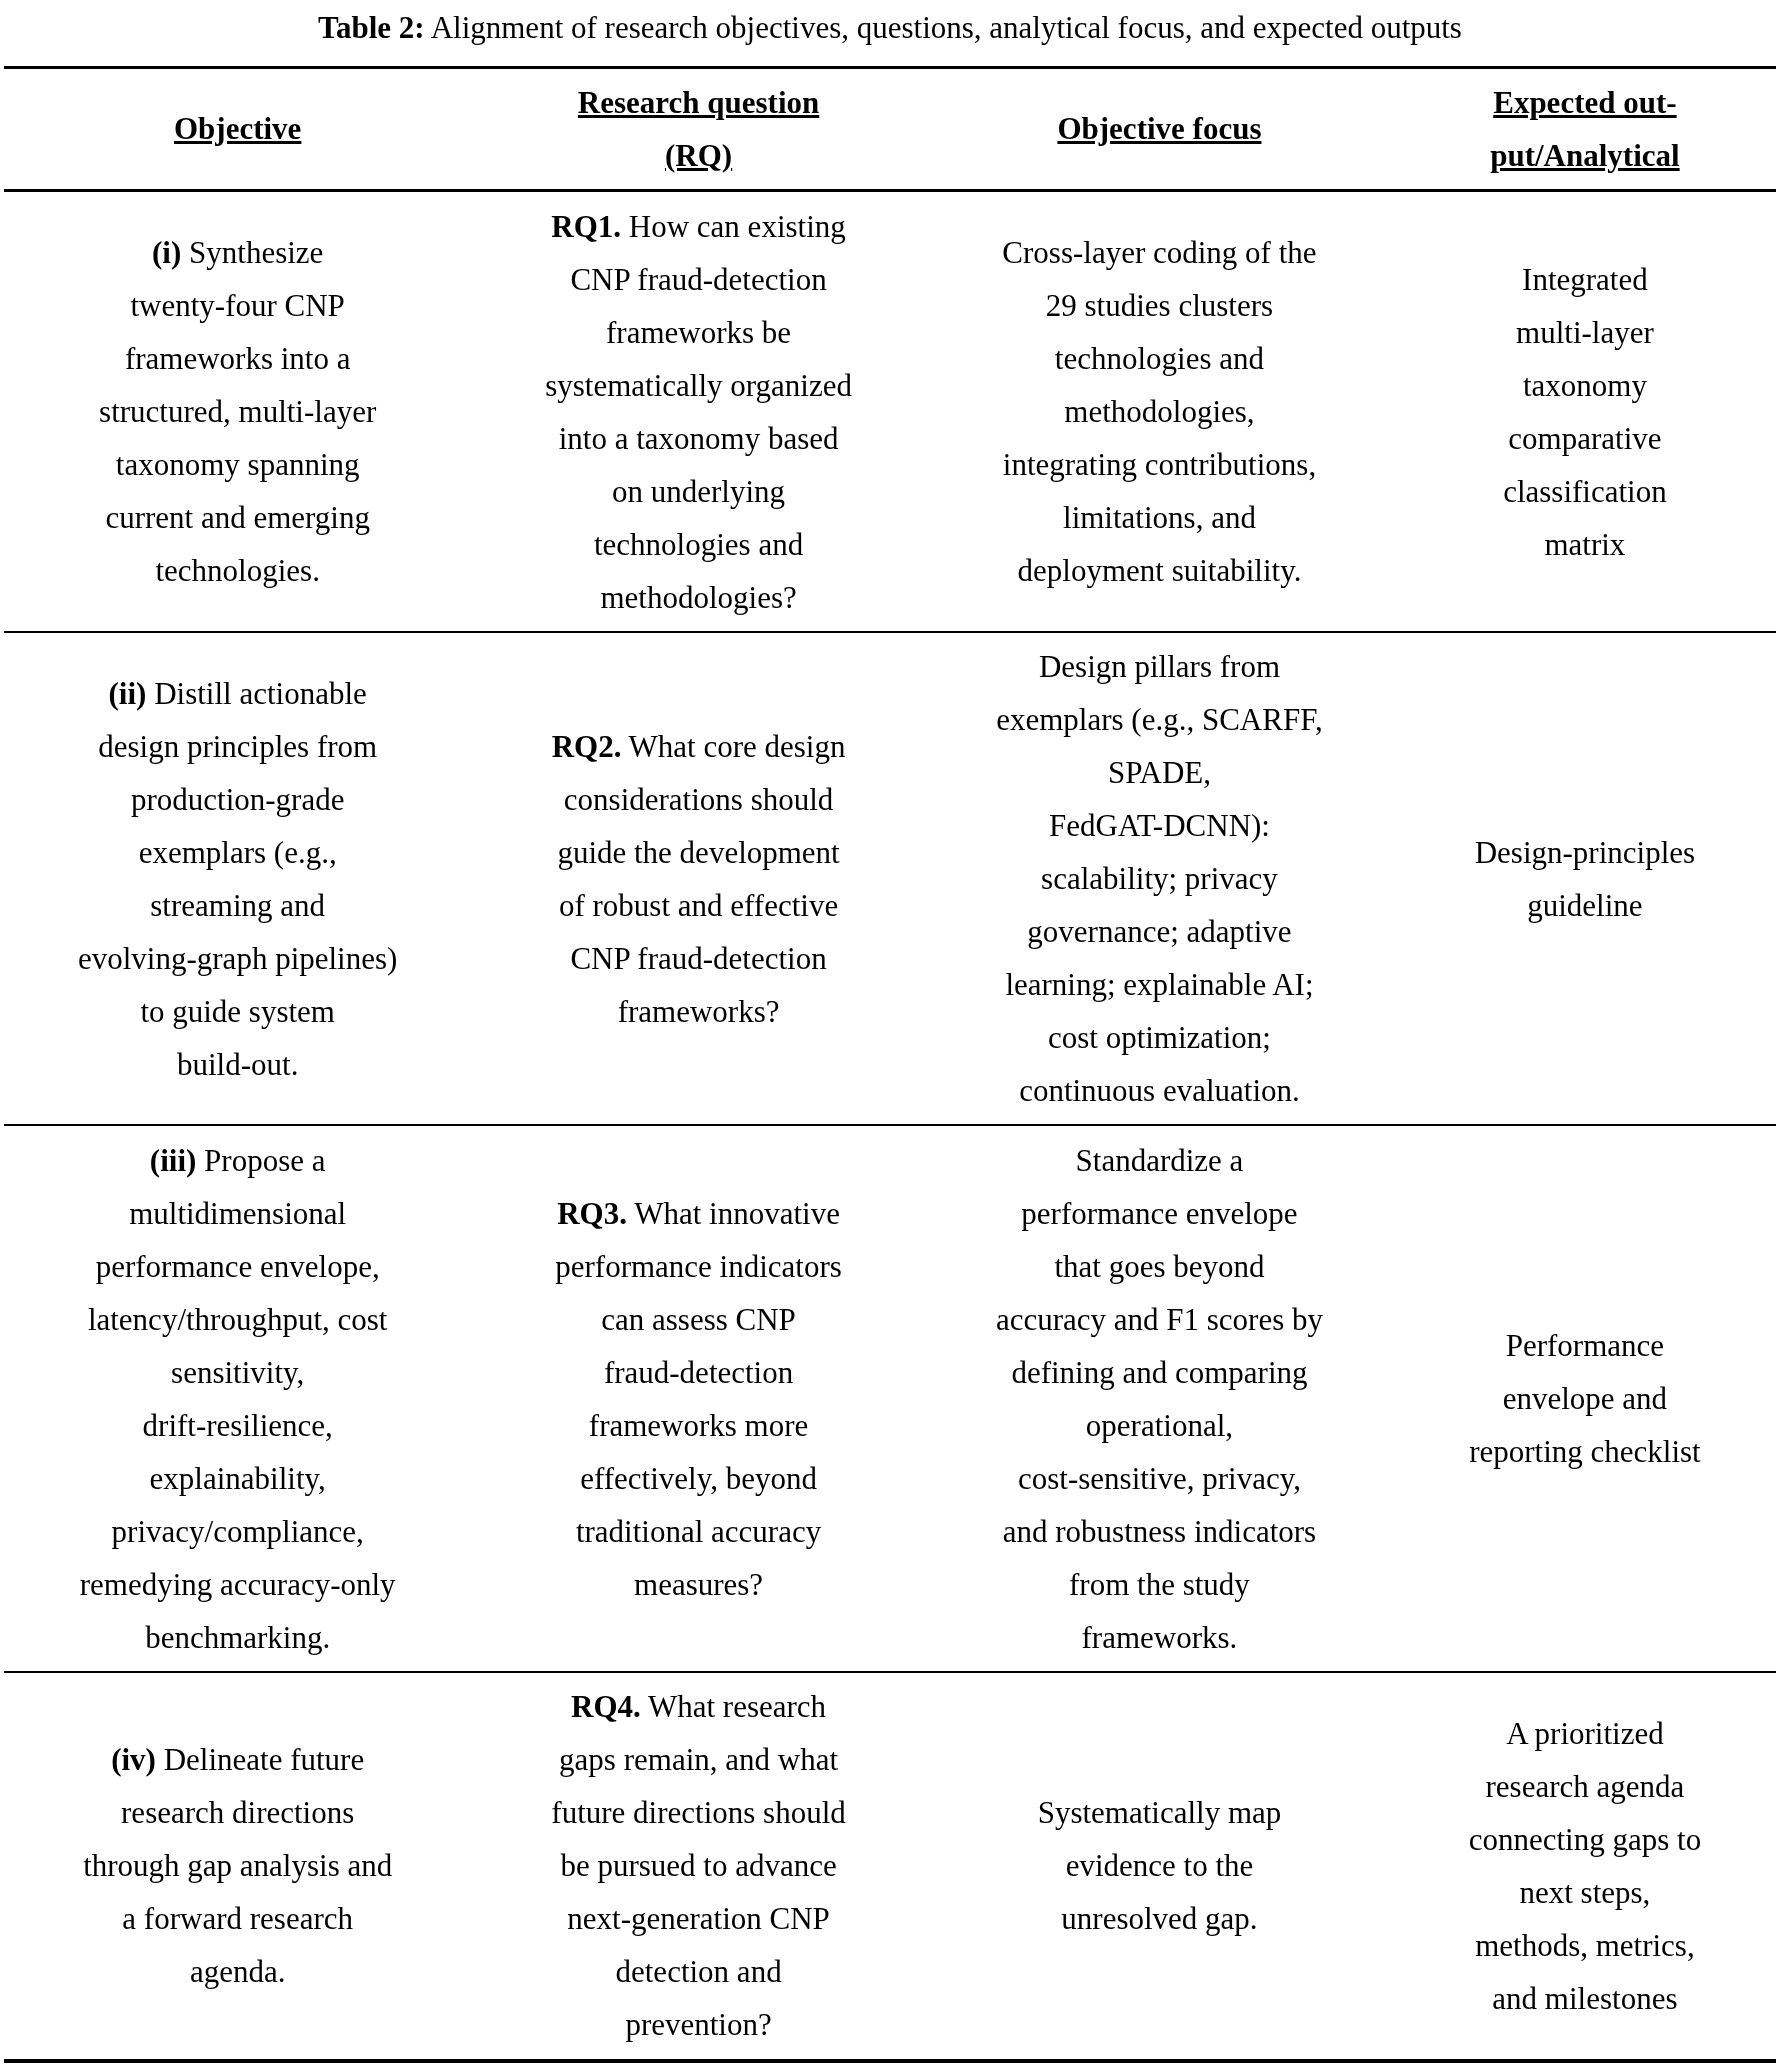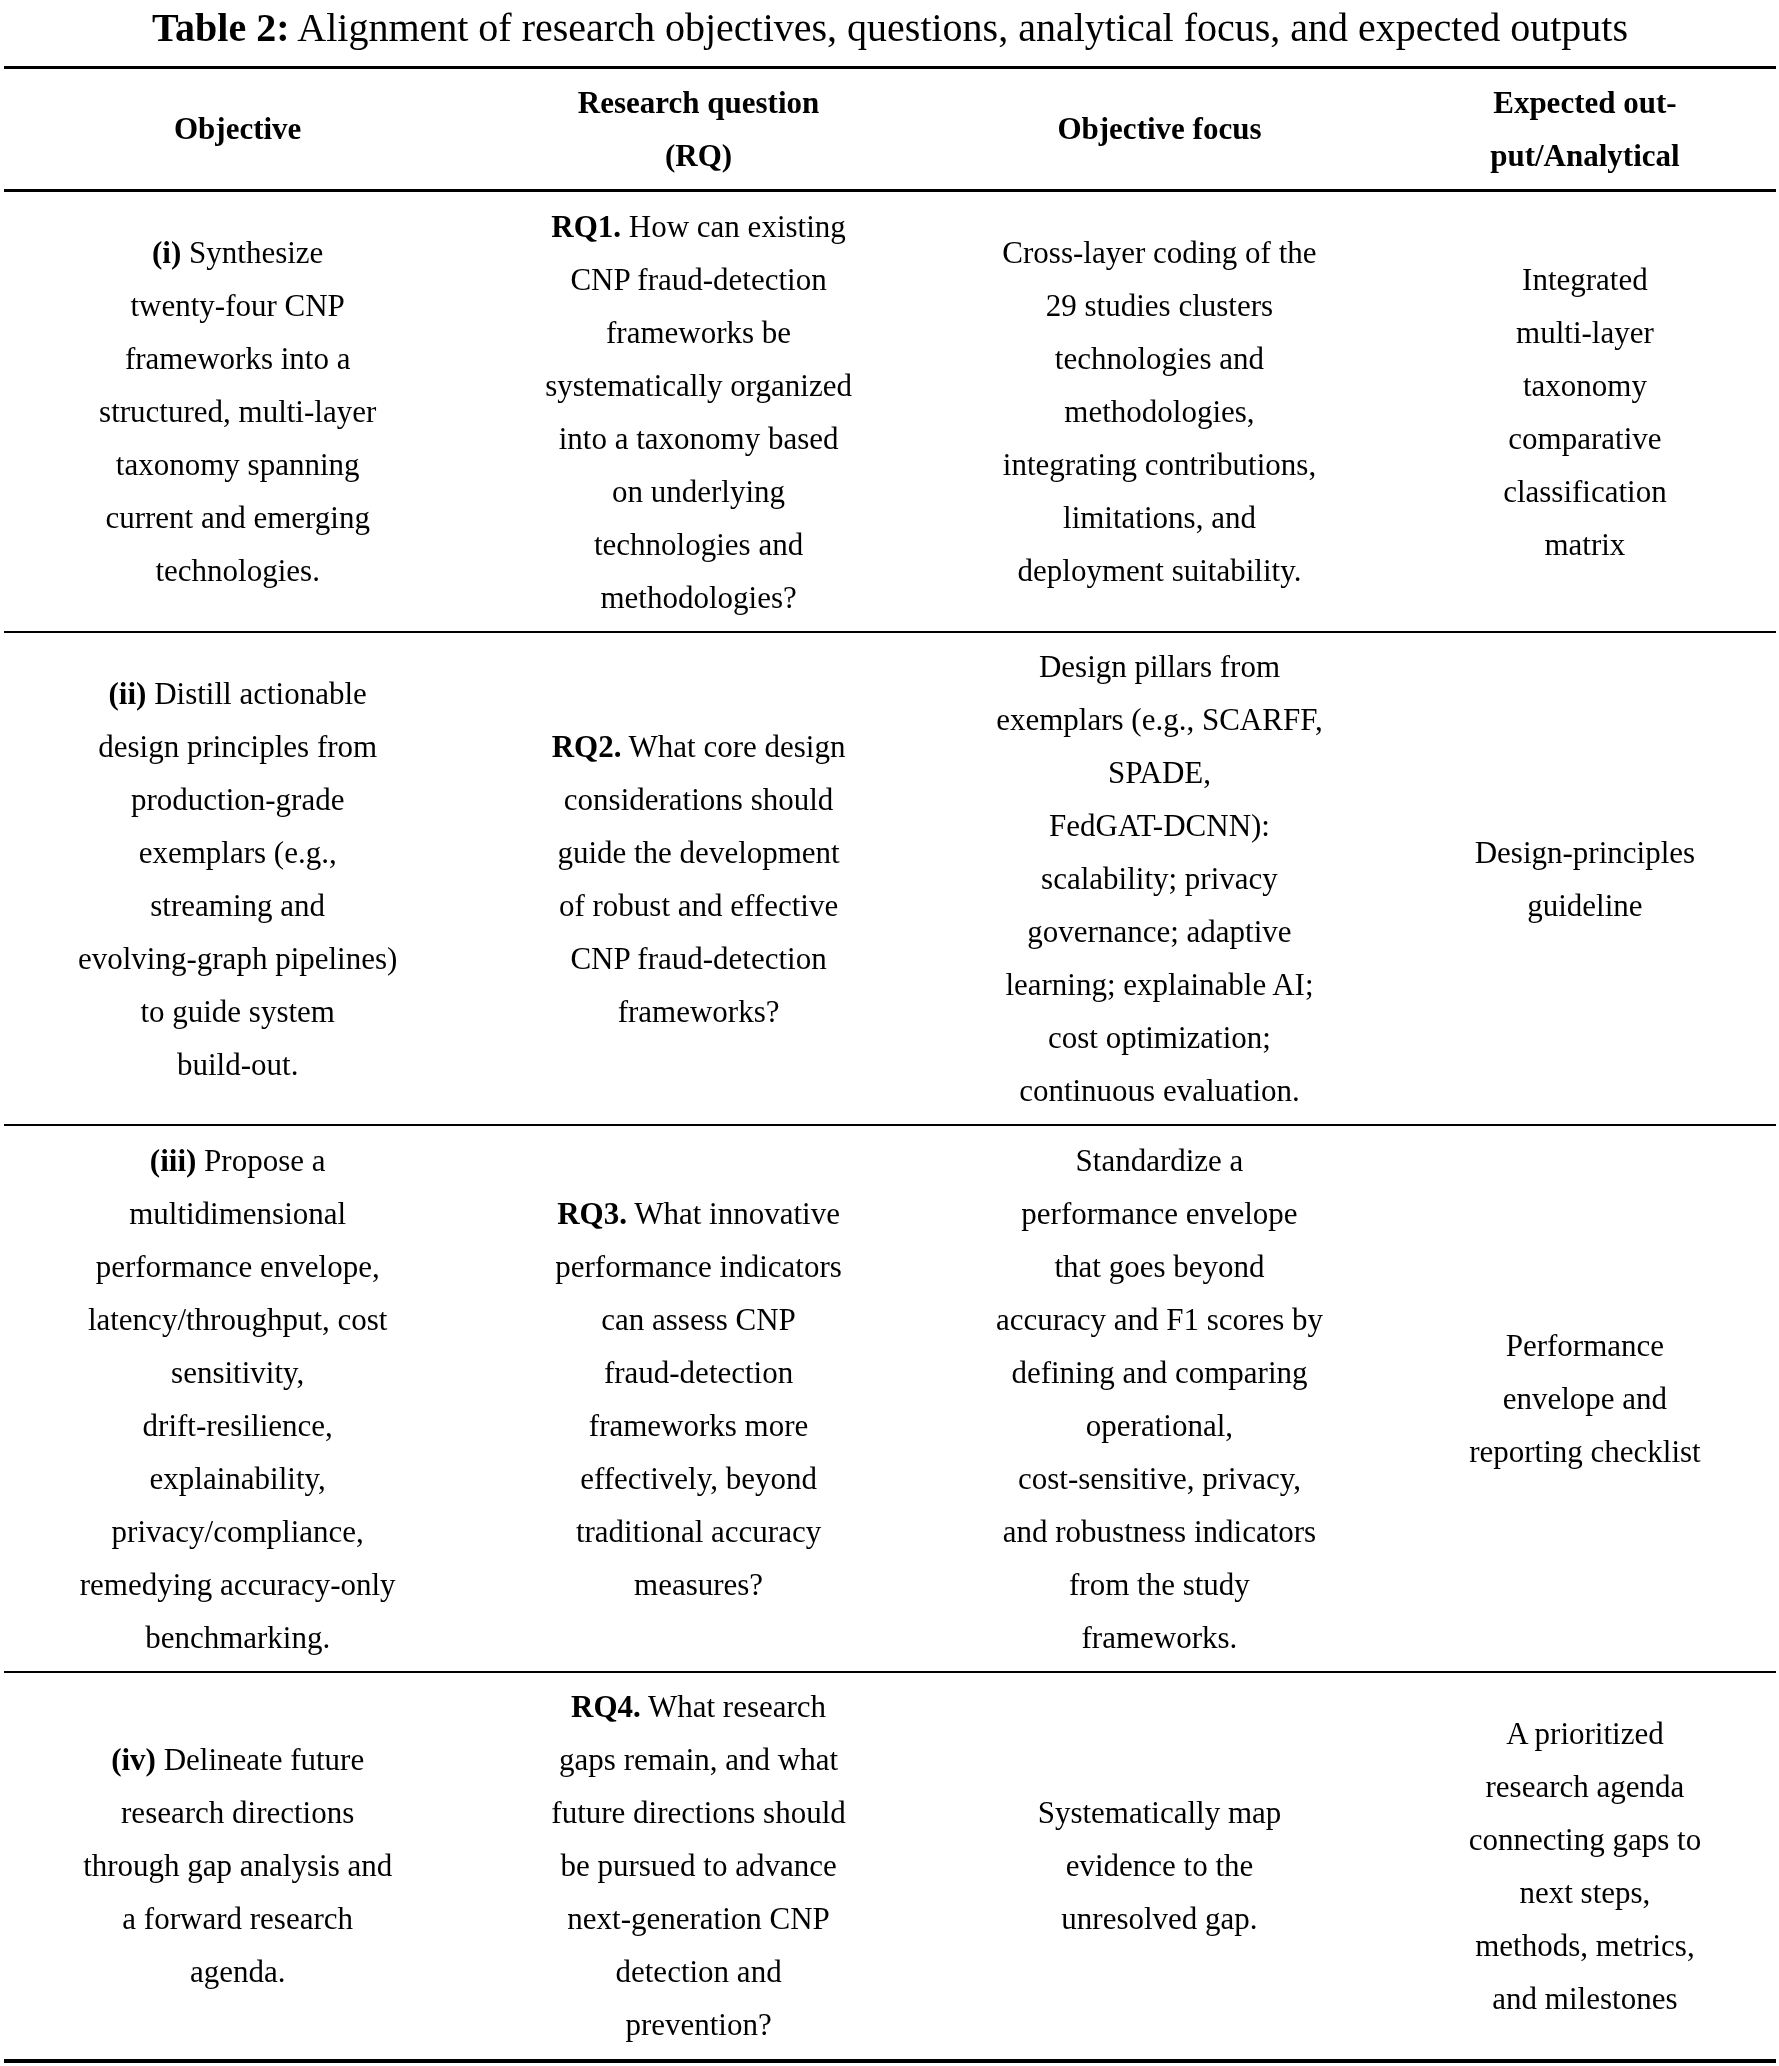--- a/index.html
+++ b/index.html
@@ -8,34 +8,34 @@
     height: 2067px;
     box-sizing: border-box;
     background: #ffffff;
     color: #000000;
     font-family: "Liberation Serif", "DejaVu Serif", serif;
     overflow: hidden;
     padding-top: 7.3px;
   }
   .caption {
     text-align: center;
-    font-size: 40px;
+    font-size: 31px;
     line-height: 42px;
     margin: 0 18.3px 16.4px 18.3px;
   }
   .caption b { font-weight: bold; }
   table.align-table {
     border-collapse: collapse;
     table-layout: fixed;
     width: calc(100% - 7.3px);
     margin: 0 3.7px;
     border-top: 3.7px solid #000;
     border-bottom: 4.6px solid #000;
   }
-  thead tr { border-bottom: 3.7px solid #000; }
+  thead tr { border-bottom: 3.7px solid #000; text-decoration: underline; }
   tbody tr { border-bottom: 2.7px solid #000; }
   tbody tr:last-child { border-bottom: none; }
   th, td {
     text-align: center;
     vertical-align: middle;
     font-size: 31px;
     line-height: 53px;
     padding: 7.3px 7.3px;
   }
   th { font-weight: bold; }

